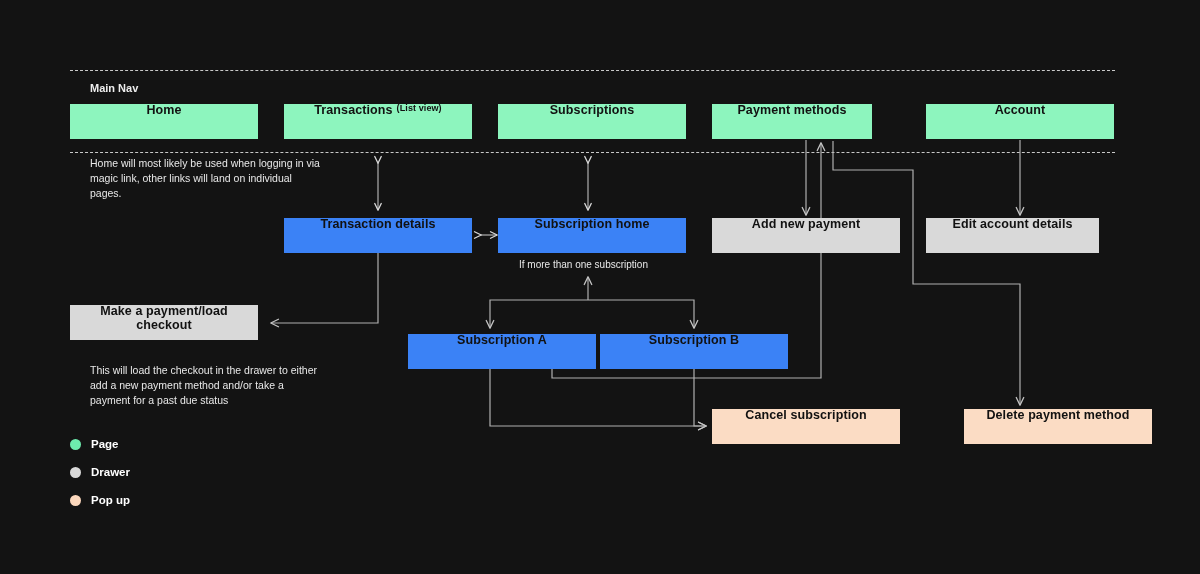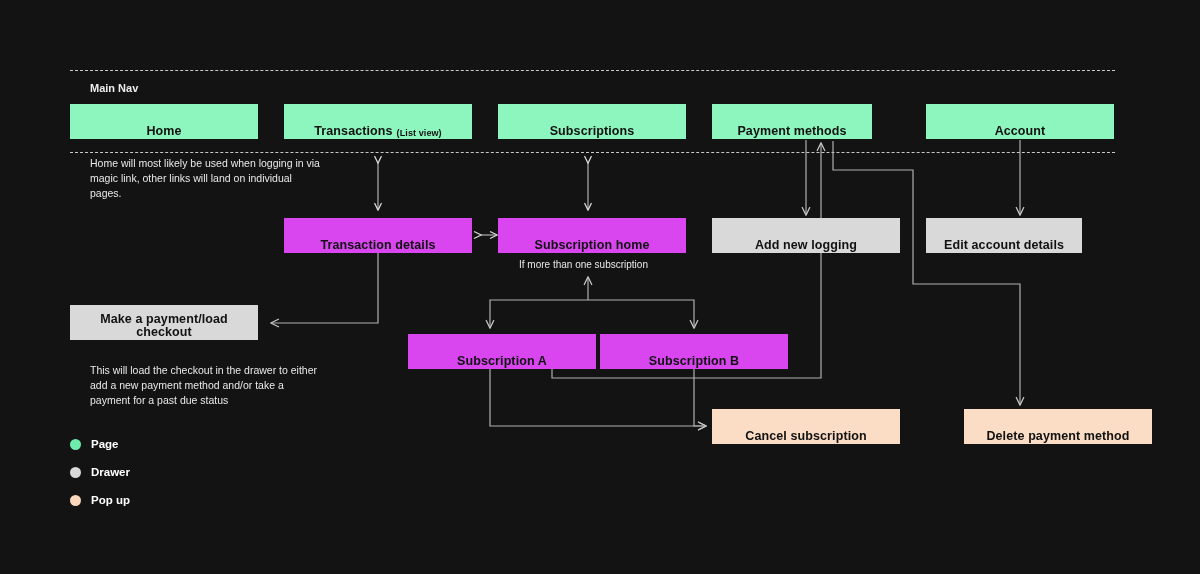--- a/index.html
+++ b/index.html
@@ -36,34 +36,34 @@
     height: 0;
     border-top: 1px dashed #c9c9c9;
   }
   #band-rule-top { top: 70px; }
   #band-rule-bottom { top: 152px; }
 
   
   .node {
     position: absolute;
     display: flex;
-    align-items: flex-end;
+    align-items: flex-start;
     justify-content: center;
     box-sizing: border-box;
     height: 35px;
     font-size: 12.5px;
     font-weight: bold;
     color: #111111;
     letter-spacing: 0.1px;
     text-align: center;
     line-height: 1.1;
     padding: 0 6px;
   }
   .node.page-nav   { background: #8DF5BE; }
-  .node.page       { background: #d946ef; }
+  .node.page       { background: #3b82f6; }
   .node.drawer     { background: #D9D9D9; }
   .node.popup      { background: #FBDCC4; }
 
   .node .sub {
     font-size: 9px;
     font-weight: bold;
     margin-left: 4px;
     color: #111111;
   }
 
@@ -193,24 +193,24 @@
 
   <div class="node page" style="left:284px; top:218px; width:188px;">
     <span>Transaction details</span>
   </div>
 
   <div class="node page" style="left:498px; top:218px; width:188px;">
     <span>Subscription home</span>
   </div>
 
   <div class="node drawer" style="left:712px; top:218px; width:188px;">
-    <span>Add new logging</span>
-  </div>
-
-  <div class="node drawer" style="left:926px; top:218px; width:156px;">
+    <span>Add new payment</span>
+  </div>
+
+  <div class="node drawer" style="left:926px; top:218px; width:173px;">
     <span>Edit account details</span>
   </div>
 
   <div class="node drawer" style="left:70px; top:305px; width:188px;">
     <span>Make a payment/load checkout</span>
   </div>
 
   <div class="node page" style="left:398px; top:334px; width:188px;margin-left:10px;">
     <span>Subscription A</span>
   </div>

